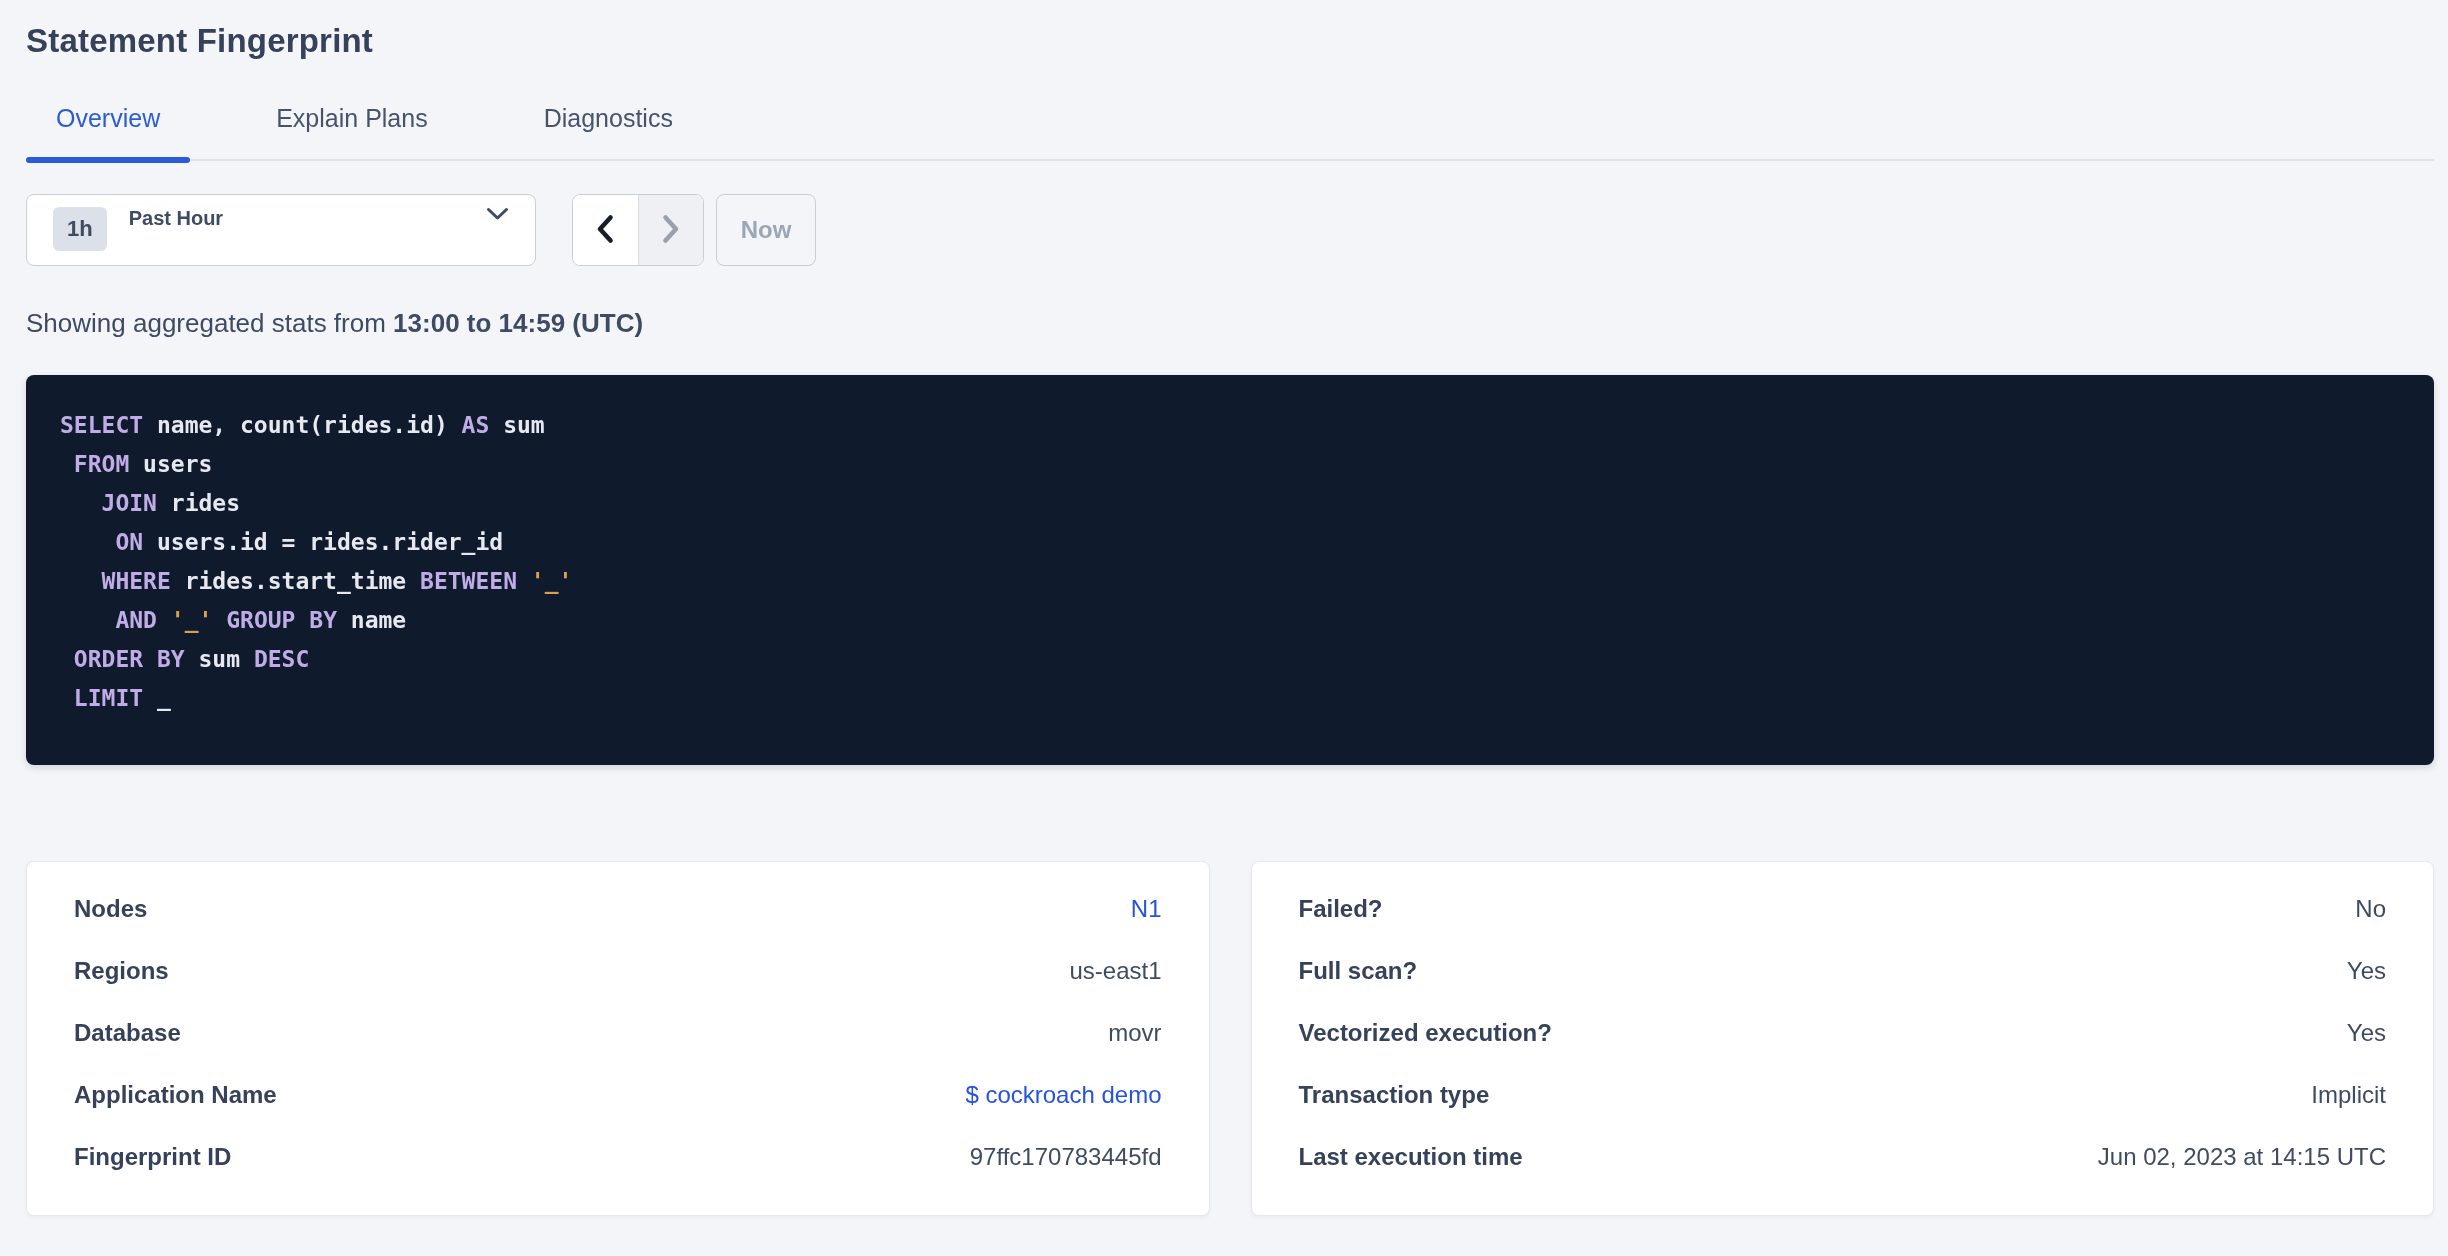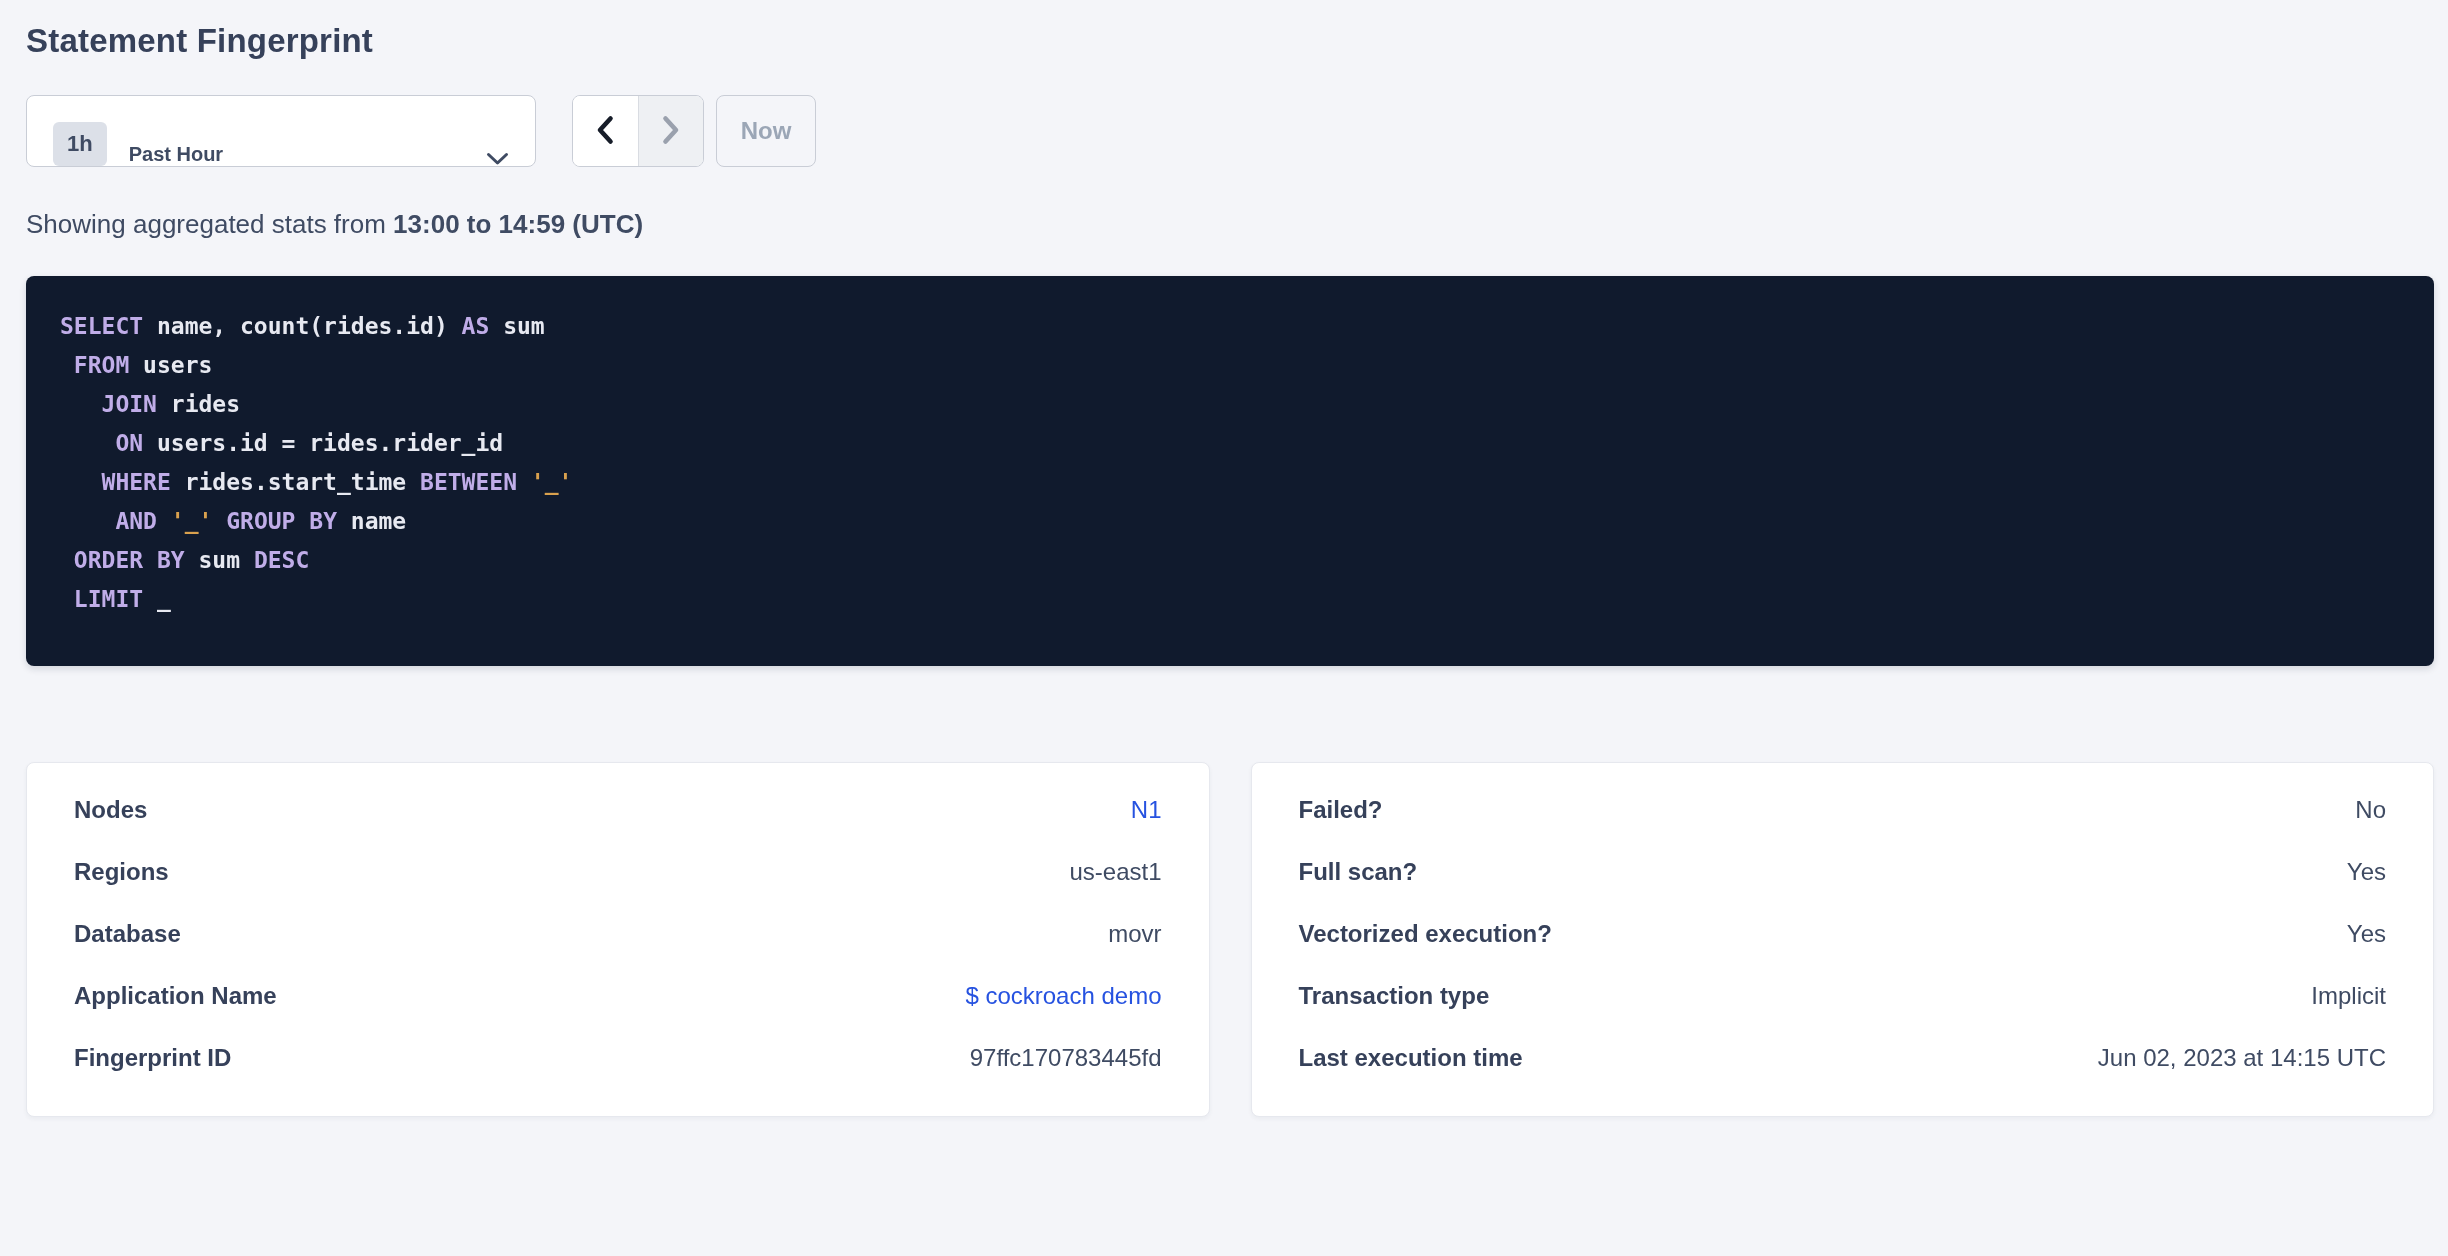--- a/index.html
+++ b/index.html
@@ -61,22 +61,22 @@
   .controls{
     margin-top:33px;
     display:flex;align-items:stretch;
     height:72px;
   }
   .dropdown{
     width:510px;
     background:#fff;
     border:1px solid var(--border);
     border-radius:8px;
-    display:flex;align-items:flex-end;
-    padding:0 26px;
+    display:flex;align-items:flex-start;
+    padding:12px 26px;
     cursor:pointer;
   }
   .interval-badge{
     background:#dce0e8;
     color:var(--text);
     border-radius:6px;
     font-size:22px;font-weight:700;
     padding:9px 14px;
     margin-right:22px;
   }
@@ -159,20 +159,32 @@
   .row-value{color:var(--text);text-align:right;}
   .row-value.link{color:var(--link);cursor:pointer;}
 </style>
 </head>
 <body>
 
 <div class="content">
 
   <h1 class="page-title">Statement Fingerprint</h1>
 
+  <div class="tabs">
+
+  <div class="tab active">
+        <span>Overview</span>
+      </div>
+      <div class="tab">
+        <span>Explain Plans</span>
+      </div>
+      <div class="tab">
+        <span>Diagnostics</span>
+      </div>
+    </div>
 
   <div class="controls">
 
     <div class="dropdown">
       <span class="interval-badge">1h</span>
       <span class="dropdown-label">Past Hour</span>
       <span class="caret">
         <svg width="23" height="14" viewBox="0 0 23 14">
           <polyline points="2.5,2.5 11.5,11 20.5,2.5" fill="none" stroke="#3f4b63" stroke-width="3" stroke-linecap="round" stroke-linejoin="round"></polyline>
         </svg>

